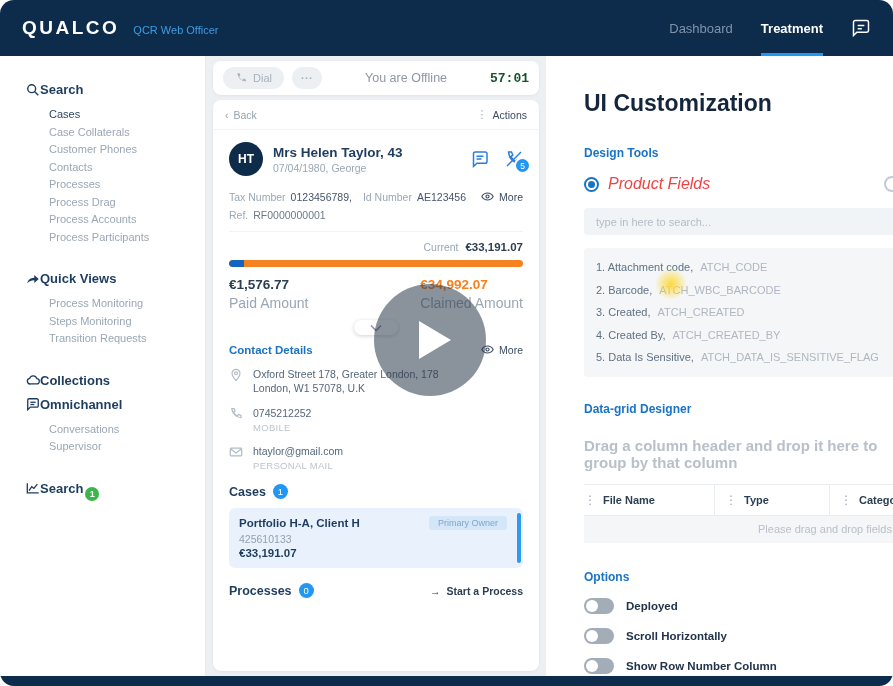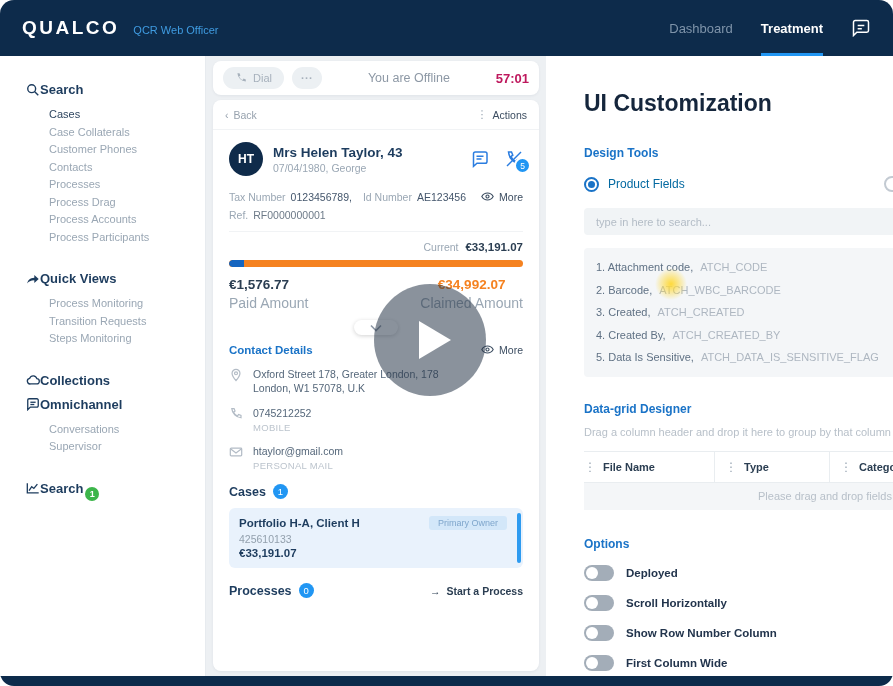--- a/index.html
+++ b/index.html
@@ -32,21 +32,21 @@
   
   .midcol{position:absolute;top:56px;left:206px;width:340px;bottom:10px;padding:5px 7px;
           box-sizing:border-box;display:flex;flex-direction:column;}
   .card{background:#fff;border-radius:8px;box-shadow:0 1px 3px rgba(20,40,70,.06);}
   .callbar{height:34px;flex:none;display:flex;align-items:center;gap:8px;padding:0 10px;margin-bottom:5px;box-sizing:border-box;}
   .pill{background:#ecf0f3;border:none;border-radius:14px;color:#a7b1bc;font-size:11px;display:flex;
         align-items:center;gap:6px;padding:5px 12px;font-family:inherit;cursor:pointer;}
   .pill svg{width:12px;height:12px;}
   .pill.dots{padding:2px 9px 8px;font-weight:700;letter-spacing:1px;}
   .offline{flex:1;text-align:center;color:#8d98a5;font-size:12.5px;}
-  .timer{color:#be185d;font-size:13px;font-weight:600;}
+  .timer{color:#14532d;font-size:13px;font-weight:600;font-family:Liberation Mono, monospace;}
 
   .maincard{flex:1;position:relative;overflow:hidden;}
   .navrow{display:flex;justify-content:space-between;align-items:center;padding:8px 12px;
           border-bottom:1px solid #f1f3f5;font-size:10.5px;}
   .back{color:#97a2ae;display:flex;gap:5px;align-items:center;cursor:pointer;}
   .actions{color:#3c4d61;display:flex;gap:5px;align-items:center;cursor:pointer;}
   .vdots{color:#9aa7b4;font-size:11px;}
 
   .custwrap{padding:12px 16px 0;}
   .custrow{display:flex;align-items:center;gap:10px;}
@@ -69,21 +69,21 @@
   .refrow .g{color:#9aa7b4;}
   .refrow .d{color:#6d7a88;}
 
   .finwrap{padding:9px 16px 0;}
   .currow{text-align:right;font-size:10.5px;color:#9aa7b4;}
   .currow b{color:#2b3e52;font-size:11.5px;margin-left:4px;}
   .progress{height:7px;border-radius:4px;background:#f58220;margin:7px 0 8px;position:relative;overflow:hidden;}
   .progress .fill{position:absolute;left:0;top:0;bottom:0;background:#1565c0;border-radius:4px 0 0 4px;}
   .amtrow{display:flex;justify-content:space-between;}
   .amtl b{color:#2b3e52;font-size:13.5px;}
-  .amtr{text-align:center;}
+  .amtr{text-align:left;}
   .amtr b{color:#f58220;font-size:13.5px;}
   .amtlbl{display:block;color:#9aa7b4;font-size:14px;margin-top:2px;}
   .expander{display:flex;justify-content:center;padding:9px 0 3px;}
   .expbtn{width:44px;height:15px;border-radius:8px;background:#fff;box-shadow:0 1px 4px rgba(0,0,0,.18);
           display:flex;align-items:center;justify-content:center;cursor:pointer;}
   .expbtn svg{width:12px;height:8px;}
 
   .contactwrap{padding:5px 16px 0;}
   .contacthead{display:flex;justify-content:space-between;align-items:center;}
   .bluehdr{color:#1a73c7;font-weight:700;font-size:11.5px;}
@@ -111,32 +111,32 @@
   
   .rightpanel{position:absolute;top:56px;left:546px;right:0;bottom:10px;background:#fff;
               padding:34px 0 0 38px;box-sizing:border-box;overflow:hidden;}
   .rtitle{font-size:23px;color:#15263c;font-weight:600;}
   .bluelabel{color:#1a73c7;font-size:12px;font-weight:700;}
   .designlabel{margin-top:29px;}
   .radiorow{margin-top:16px;display:flex;align-items:center;gap:9px;position:relative;height:16px;}
   .radio{width:15px;height:15px;border-radius:50%;border:2px solid #1a73c7;box-sizing:border-box;
          position:relative;cursor:pointer;flex:none;}
   .radio::after{content:"";position:absolute;inset:2px;border-radius:50%;background:#1a73c7;}
-  .radiolabel{font-size:12px;color:#0369a1;}
+  .radiolabel{font-size:16px;color:#ef4444;font-style:italic;}
   .radio2{position:absolute;left:300px;width:16px;height:16px;border:2px solid #c3cad2;border-radius:50%;
           box-sizing:border-box;cursor:pointer;}
   .searchbox{margin-top:16px;width:330px;height:27px;background:#f1f4f6;border:none;border-radius:4px;
              padding:0 12px;font-size:11px;color:#6d7a88;font-family:inherit;box-sizing:border-box;display:block;}
   .searchbox::placeholder{color:#b3bcc6;}
   .fieldlist{margin-top:13px;width:330px;background:#f4f6f8;border-radius:4px;padding:8px 12px;box-sizing:border-box;}
   .frow{font-size:11px;line-height:22.5px;white-space:nowrap;cursor:pointer;}
   .fnum,.fname{color:#5f7184;}
   .fcode{color:#aeb7c1;margin-left:4px;}
   .dgtitle{margin-top:25px;}
-  .dghint{margin-top:10px;font-size:11px;color:#b8c0c9;}
+  .dghint{margin-top:21px;font-size:15px;color:#b8c0c9;font-weight:bold;}
   .dgheader{margin-top:13px;display:flex;border-top:1px solid #e9edf0;border-bottom:1px solid #e9edf0;
             height:30px;align-items:stretch;width:347px;}
   .dgcell{display:flex;align-items:center;gap:7px;font-size:11px;color:#2b3e52;font-weight:700;box-sizing:border-box;}
   .dgcell .drag{color:#9aa7b4;font-weight:400;font-size:12px;cursor:grab;}
   .dgc1{width:130px;}
   .dgc2{width:115px;border-left:1px solid #e9edf0;padding-left:10px;}
   .dgc3{flex:1;border-left:1px solid #e9edf0;padding-left:10px;}
   .dgempty{height:27px;background:#f4f6f8;display:flex;align-items:center;font-size:11px;color:#b8c0c9;
            width:347px;overflow:hidden;}
   .dgempty span{margin-left:174px;white-space:nowrap;}
@@ -197,22 +197,22 @@
     </ul>
 
     <div class="sideheader">
       <svg viewBox="0 0 16 16" fill="#1d3c5e">
           <path d="M9.5 6.5 L9.5 3.5 L14.5 8 L9.5 12.5 L9.5 9.5 C5.5 9.5 3 11 1.5 13 C2 9.5 4.5 6.8 9.5 6.5 z"></path>
         </svg>
       <span>Quick Views</span>
     </div>
     <ul class="sideitems">
       <li class="sideitem">Process Monitoring</li>
+      <li class="sideitem">Steps Monitoring</li>
       <li class="sideitem">Transition Requests</li>
-      <li class="sideitem">Steps Monitoring</li>
     </ul>
 
     <div class="sideheader">
       <svg viewBox="0 0 16 16" fill="none" stroke="#1d3c5e" stroke-width="1.5">
           <path d="M5.5 12.5 h6.5 a3 3 0 0 0 .4-6 A4.3 4.3 0 0 0 4.2 6.1 A3.2 3.2 0 0 0 5.5 12.5 z"></path>
         </svg>
       <span>Collections</span>
     </div>
 
     <div class="sideheader">

